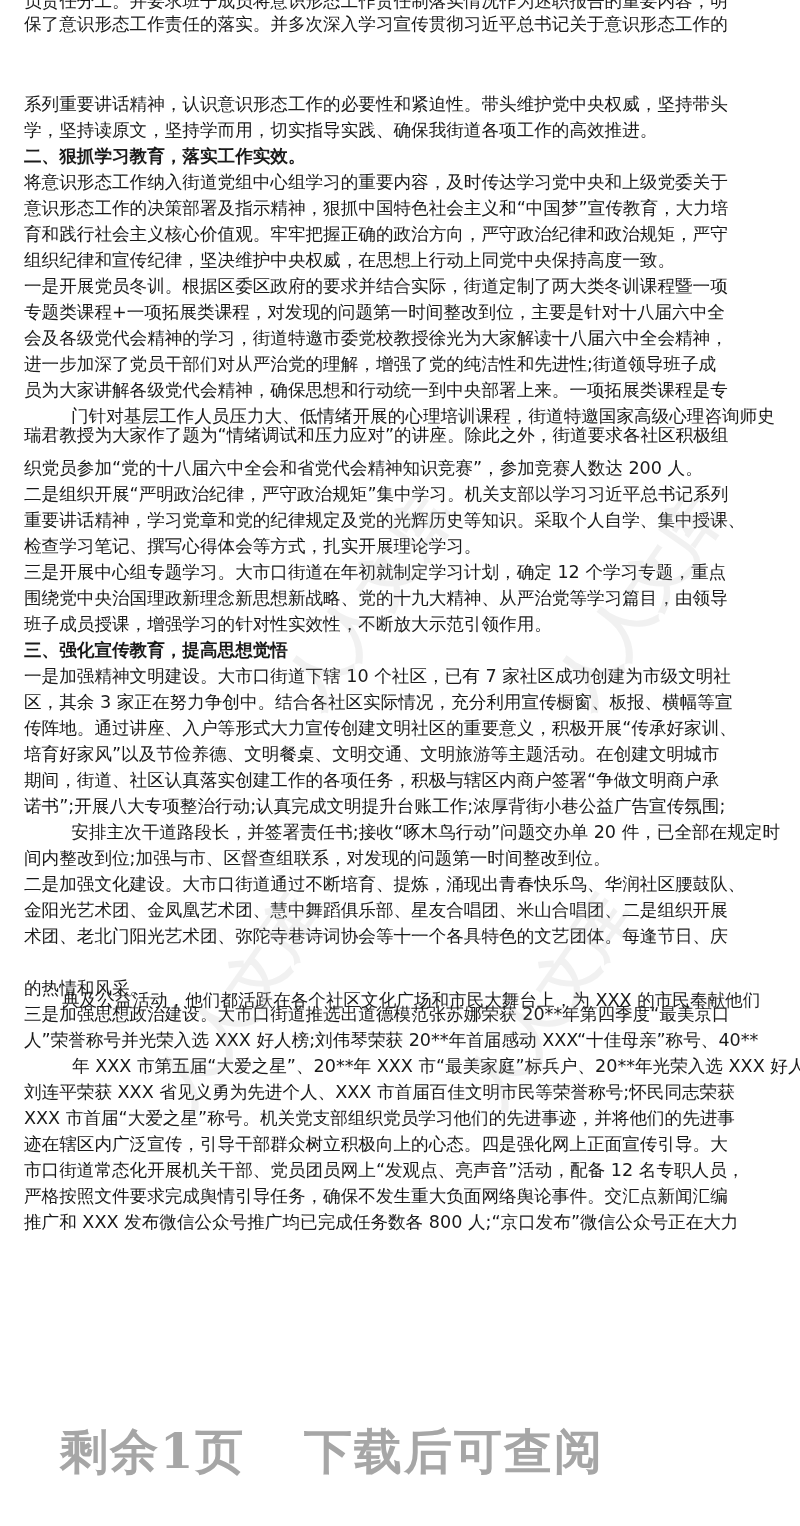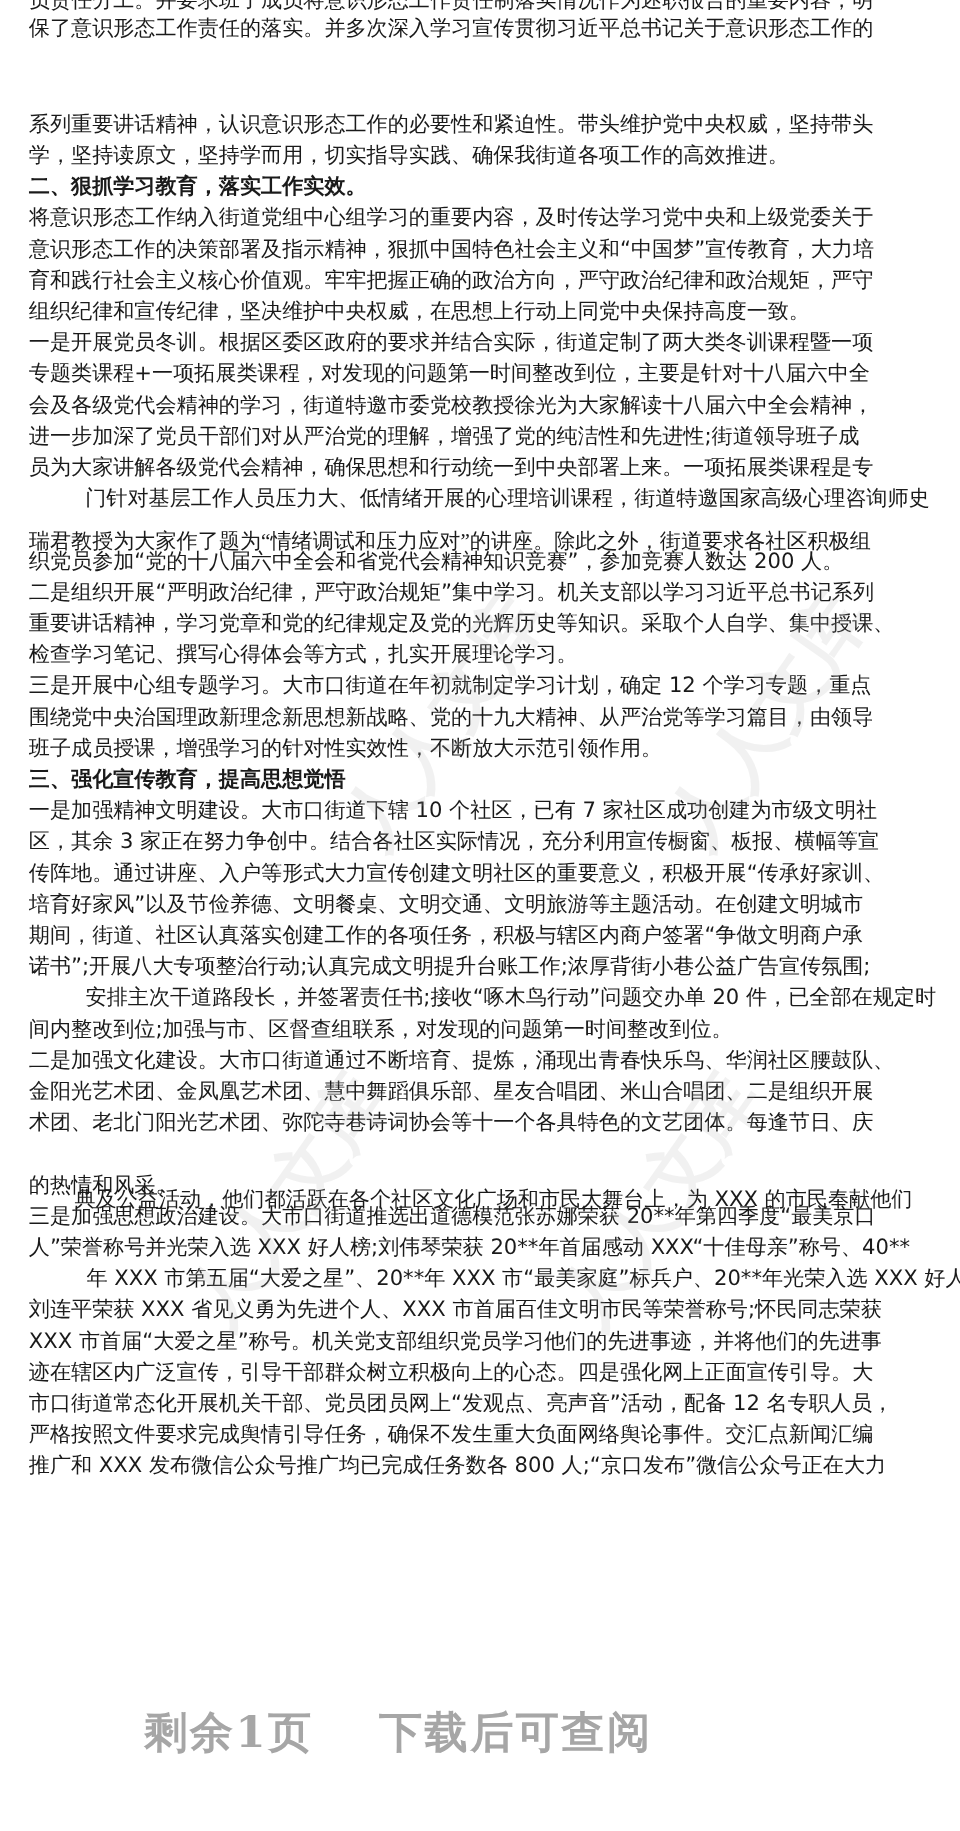--- a/index.html
+++ b/index.html
@@ -5,21 +5,21 @@
   html, body { margin: 0; padding: 0; background: #ffffff; }
   body { width: 800px; height: 1526px; position: relative; overflow: hidden;
          font-family: "DejaVu Sans", "Liberation Sans", sans-serif; color: #1a1a1a; }
   .page { position: absolute; left: 0; top: 0; width: 800px; height: 1526px; }
   .line { position: absolute; left: 24px; width: 756px; font-size: 17.6px; line-height: 26px;
           white-space: nowrap; overflow: hidden; letter-spacing: 0px; }
   .line.bold { font-weight: bold; }
   .watermark { position: absolute; color: rgba(180,180,180,0.18); font-size: 60px; font-weight: bold;
                transform: rotate(-55deg); pointer-events: none; white-space: nowrap; }
   .footer { position: absolute; left: 0; top: 1420px; width: 664px; text-align: center;
-            font-size: 36px; font-weight: bold; color: #a6a6a6; letter-spacing: 2px;
+            font-size: 48px; font-weight: bold; color: #a6a6a6; letter-spacing: 2px;
             font-family: "DejaVu Serif", "Liberation Serif", serif; }
   .footer span { margin: 0 20px; }
 </style>
 </head>
 <body>
 
 <div class="page">
   <div id="lines">
       <div class="line" style="top: -12px;">负责任分工。并要求班子成员将意识形态工作责任制落实情况作为述职报告的重要内容，明</div>
       <div class="line" style="top: 11px;">保了意识形态工作责任的落实。并多次深入学习宣传贯彻习近平总书记关于意识形态工作的</div>
@@ -29,21 +29,21 @@
       <div class="line" style="top: 169px;">将意识形态工作纳入街道党组中心组学习的重要内容，及时传达学习党中央和上级党委关于</div>
       <div class="line" style="top: 195px;">意识形态工作的决策部署及指示精神，狠抓中国特色社会主义和“中国梦”宣传教育，大力培</div>
       <div class="line" style="top: 221px;">育和践行社会主义核心价值观。牢牢把握正确的政治方向，严守政治纪律和政治规矩，严守</div>
       <div class="line" style="top: 247px;">组织纪律和宣传纪律，坚决维护中央权威，在思想上行动上同党中央保持高度一致。</div>
       <div class="line" style="top: 273px;">一是开展党员冬训。根据区委区政府的要求并结合实际，街道定制了两大类冬训课程暨一项</div>
       <div class="line" style="top: 299px;">专题类课程+一项拓展类课程，对发现的问题第一时间整改到位，主要是针对十八届六中全</div>
       <div class="line" style="top: 325px;">会及各级党代会精神的学习，街道特邀市委党校教授徐光为大家解读十八届六中全会精神，</div>
       <div class="line" style="top: 351px;">进一步加深了党员干部们对从严治党的理解，增强了党的纯洁性和先进性;街道领导班子成</div>
       <div class="line" style="top: 377px;">员为大家讲解各级党代会精神，确保思想和行动统一到中央部署上来。一项拓展类课程是专</div>
       <div class="line" style="top: 403px; margin-left: 47px;">门针对基层工作人员压力大、低情绪开展的心理培训课程，街道特邀国家高级心理咨询师史</div>
-      <div class="line" style="top: 438px; font-family: Liberation Serif, serif;">瑞君教授为大家作了题为“情绪调试和压力应对”的讲座。除此之外，街道要求各社区积极组</div>
+      <div class="line" style="top: 422px;">瑞君教授为大家作了题为“情绪调试和压力应对”的讲座。除此之外，街道要求各社区积极组</div>
       <div class="line" style="top: 455px;">织党员参加“党的十八届六中全会和省党代会精神知识竞赛”，参加竞赛人数达 200 人。</div>
       <div class="line" style="top: 481px;">二是组织开展“严明政治纪律，严守政治规矩”集中学习。机关支部以学习习近平总书记系列</div>
       <div class="line" style="top: 507px;">重要讲话精神，学习党章和党的纪律规定及党的光辉历史等知识。采取个人自学、集中授课、</div>
       <div class="line" style="top: 533px;">检查学习笔记、撰写心得体会等方式，扎实开展理论学习。</div>
       <div class="line" style="top: 559px;">三是开展中心组专题学习。大市口街道在年初就制定学习计划，确定 12 个学习专题，重点</div>
       <div class="line" style="top: 585px;">围绕党中央治国理政新理念新思想新战略、党的十九大精神、从严治党等学习篇目，由领导</div>
       <div class="line" style="top: 611px;">班子成员授课，增强学习的针对性实效性，不断放大示范引领作用。</div>
       <div class="line bold" style="top: 637px;">三、强化宣传教育，提高思想觉悟</div>
       <div class="line" style="top: 663px;">一是加强精神文明建设。大市口街道下辖 10 个社区，已有 7 家社区成功创建为市级文明社</div>
       <div class="line" style="top: 689px;">区，其余 3 家正在努力争创中。结合各社区实际情况，充分利用宣传橱窗、板报、横幅等宣</div>

